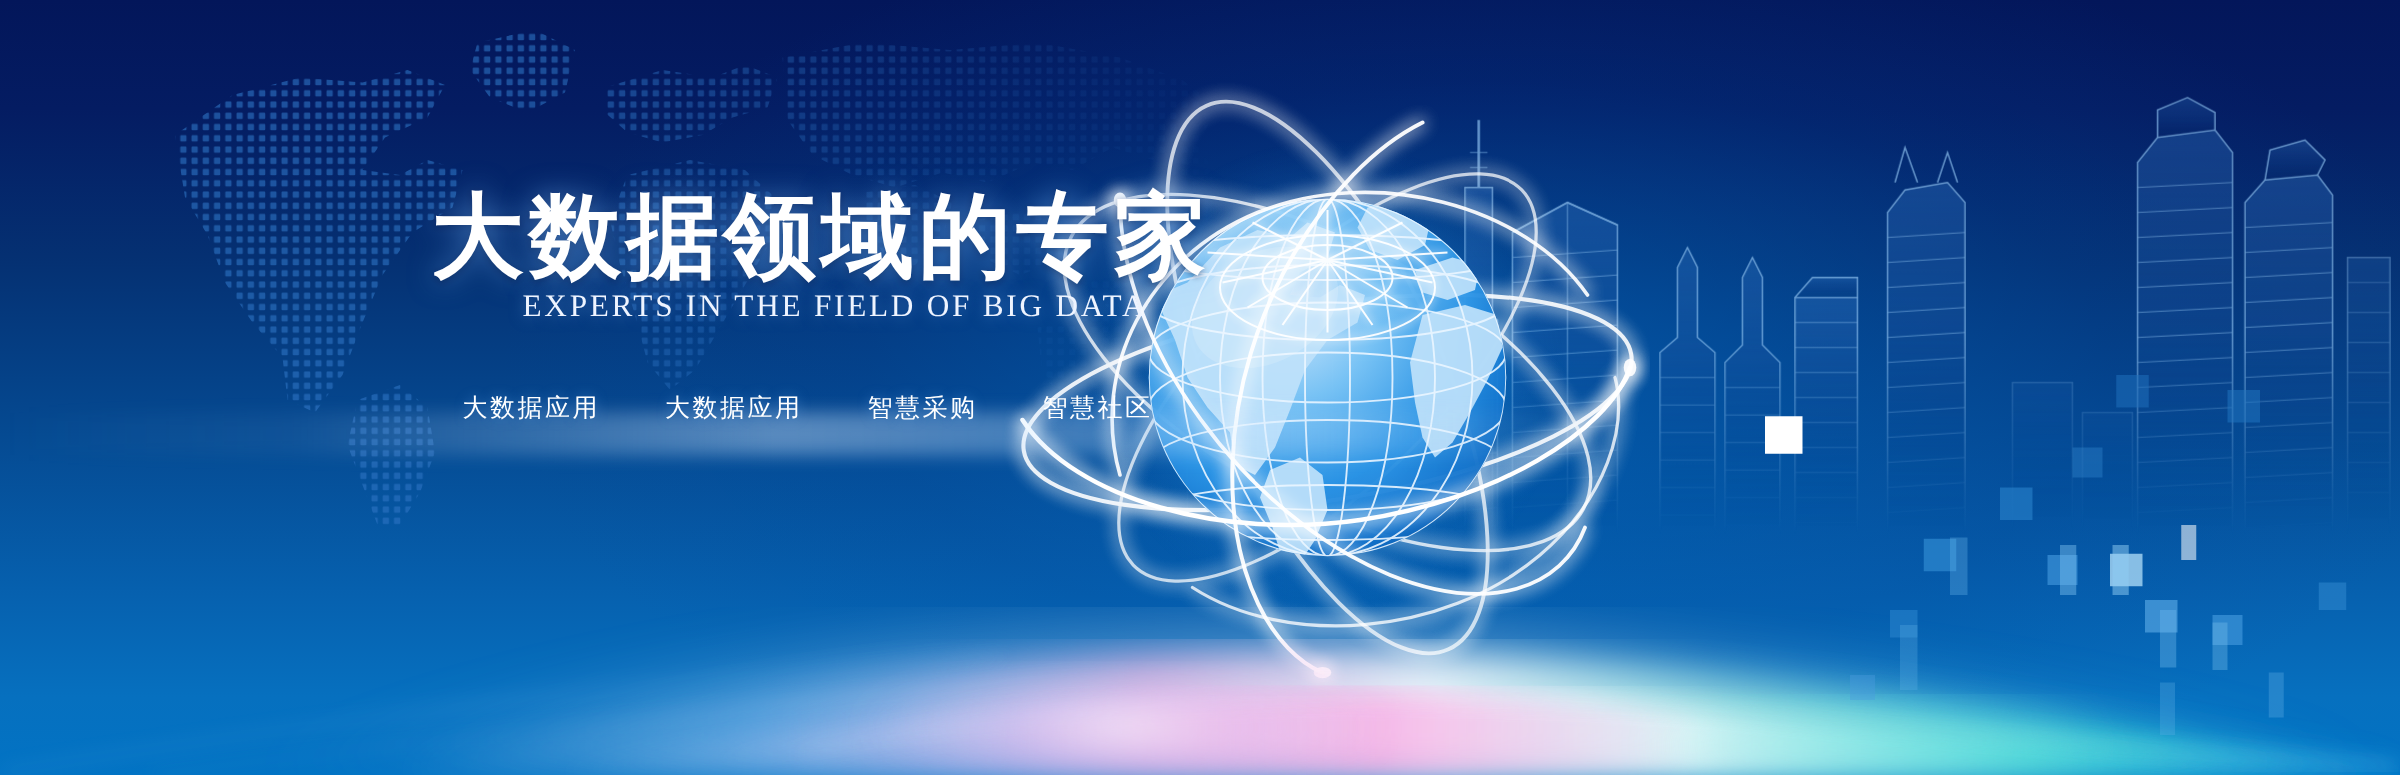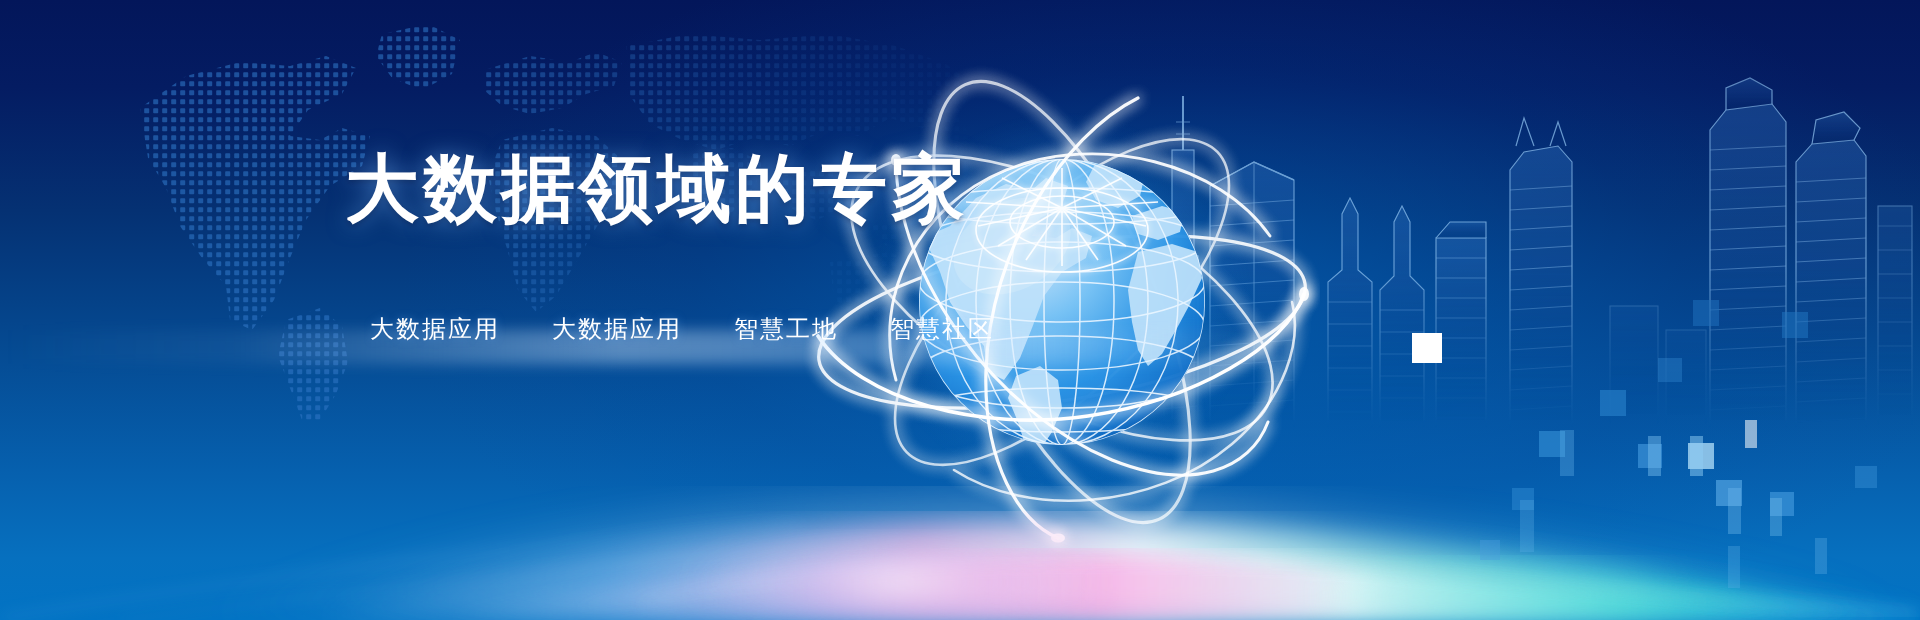--- a/index.html
+++ b/index.html
@@ -84,21 +84,21 @@
     white-space:nowrap;
     text-shadow:0 0 12px rgba(130,190,255,.5);
   }
 
   #keywords {
     position:absolute; left:370px; top:313px;
     display:flex; align-items:center; gap:52px;
     white-space:nowrap;
   }
   .kw {
-    font-size:24px; color:#ffffff; letter-spacing:2px;
+    font-size:20px; color:#ffffff; letter-spacing:2px;
     text-shadow:0 0 10px rgba(120,185,255,.45);
   }
 </style>
 </head>
 <body>
 
 <div id="banner">
 
   <svg id="dotmap" viewBox="0 0 1060 430">
     <defs>
@@ -470,22 +470,23 @@
       <rect class="sq" x="1728" y="546" width="12" height="42" fill="#5fb0e6" opacity=".30"></rect>
       <rect class="sq" x="1815" y="538" width="12" height="36" fill="#6ab7ea" opacity=".30"></rect>
       <rect class="sq" x="1745" y="420" width="12" height="28" fill="#ffffff" opacity=".55"></rect>
     </g>
   </svg>
 
   <div id="copy">
 
     <h1 id="headline">大数据领域的专家</h1>
 
+    <div id="subheadline">EXPERTS IN THE FIELD OF BIG DATA</div>
 
     <nav id="keywords">
       <span class="kw">大数据应用</span>
       <span class="kw">大数据应用</span>
-      <span class="kw">智慧工地</span>
+      <span class="kw">智慧采购</span>
       <span class="kw">智慧社区</span>
     </nav>
   </div>
 
 </div>
 
 </body></html>

